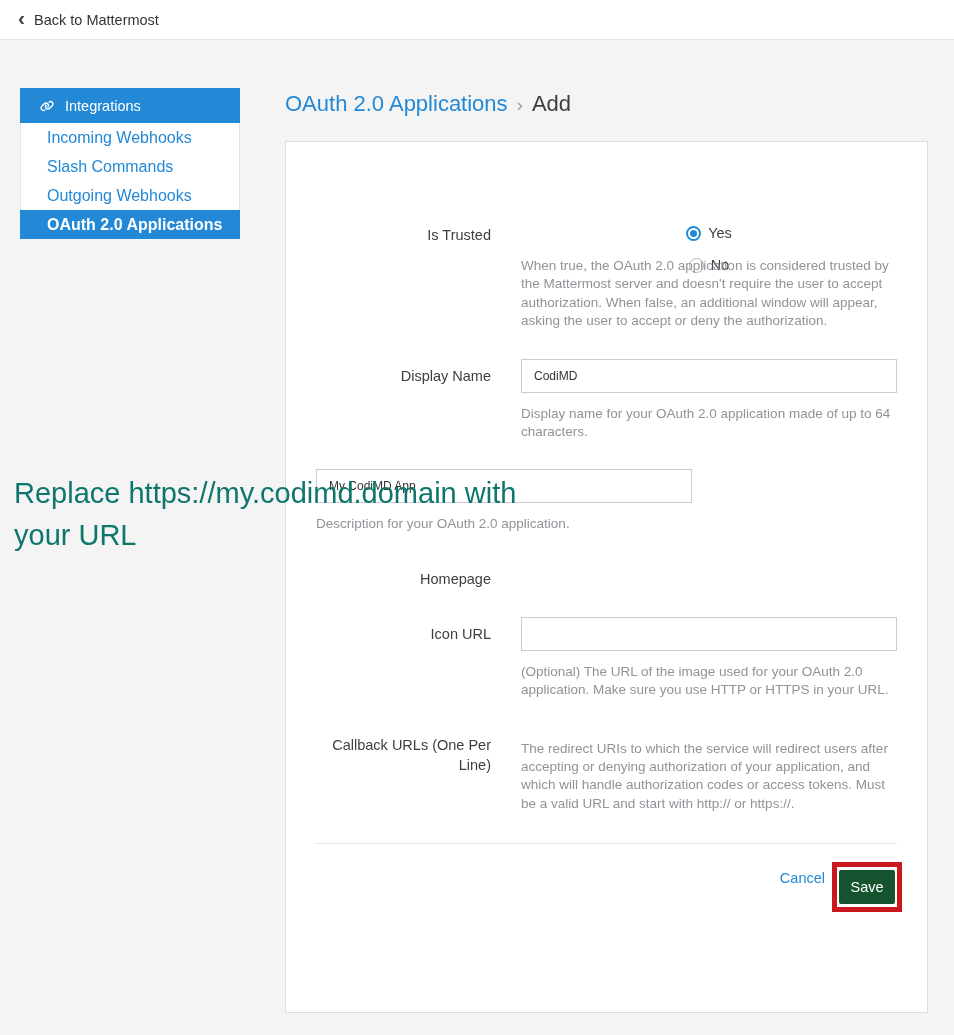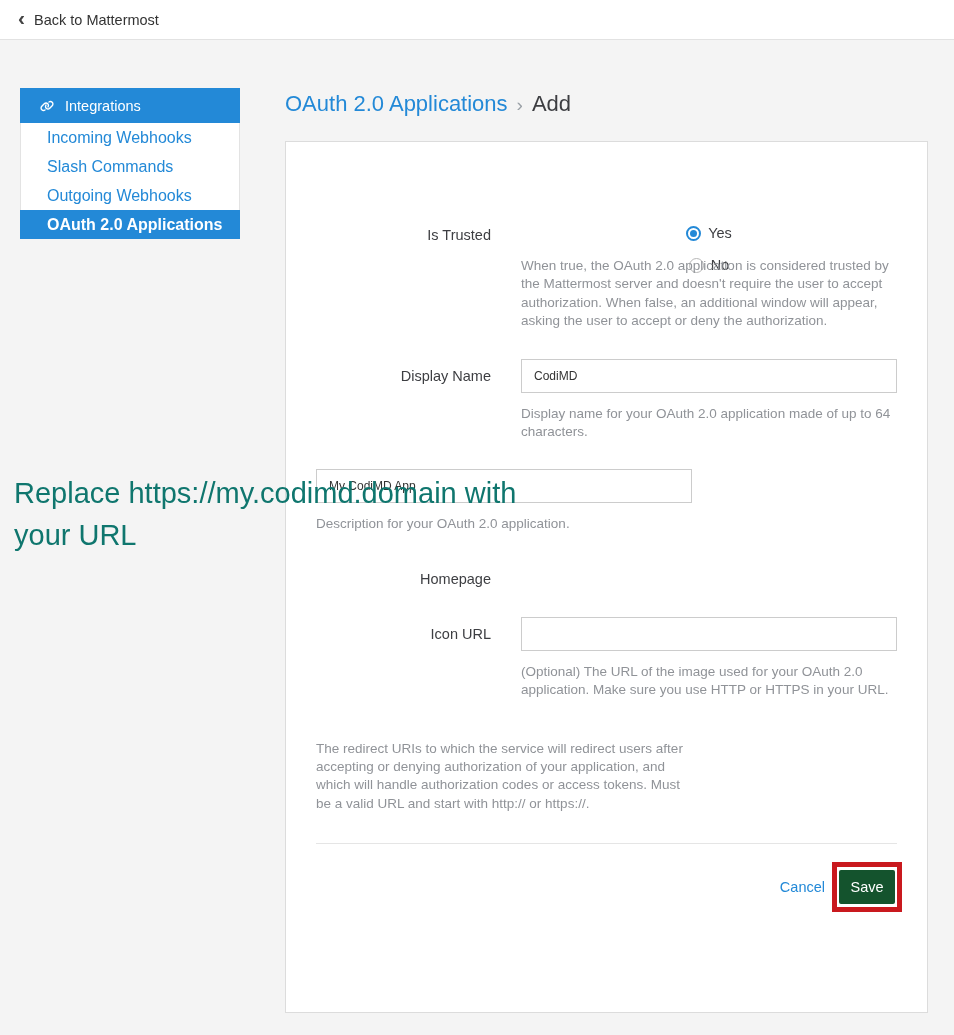--- a/index.html
+++ b/index.html
@@ -94,21 +94,21 @@
   .grip {
     position:absolute; right:3px; bottom:3px; width:9px; height:9px; z-index:2;
     background:repeating-linear-gradient(-45deg, transparent 0 1.5px, #bbb 1.5px 3px);
     clip-path:polygon(100% 0, 100% 100%, 0 100%);
     pointer-events:none;
   }
 
   .form-hr { border:none; border-top:1px solid #e5e5e5; margin:30px 30px 26px 30px; }
 
   .form-footer {
-    display:flex; align-items:center; justify-content:flex-end;
+    display:flex; align-items:flex-start; justify-content:flex-end;
     padding:0 32px; height:34px;
   }
   .cancel { color:#2389d7; font-size:14.5px; text-decoration:none; margin-right:14px; cursor:pointer; }
   .save {
     width:56px; height:34px; background:#14532d; color:#fff;
     border:none; border-radius:2px; font-size:14.5px;
     font-family:"Liberation Sans", sans-serif; cursor:pointer;
   }
 
   .annotation-text {
@@ -190,20 +190,21 @@
 
     <div class="form-row">
       <label class="col-label">Icon URL</label>
       <div class="col-input">
         <input class="text-input" type="text" value="" style="">
         <div class="help">(Optional) The URL of the image used for your OAuth 2.0 application. Make sure you use HTTP or HTTPS in your URL.</div>
       </div>
     </div>
 
     <div class="form-row">
+      <label class="col-label wrap-label">Callback URLs (One Per Line)</label>
       <div class="col-input">
         <div class="help">The redirect URIs to which the service will redirect users after accepting or denying authorization of your application, and which will handle authorization codes or access tokens. Must be a valid URL and start with http:// or https://.</div>
       </div>
     </div>
 
     <hr class="form-hr">
 
     <div class="form-footer">
       <a class="cancel">Cancel</a>
       <span class="redbox redbox-save">

